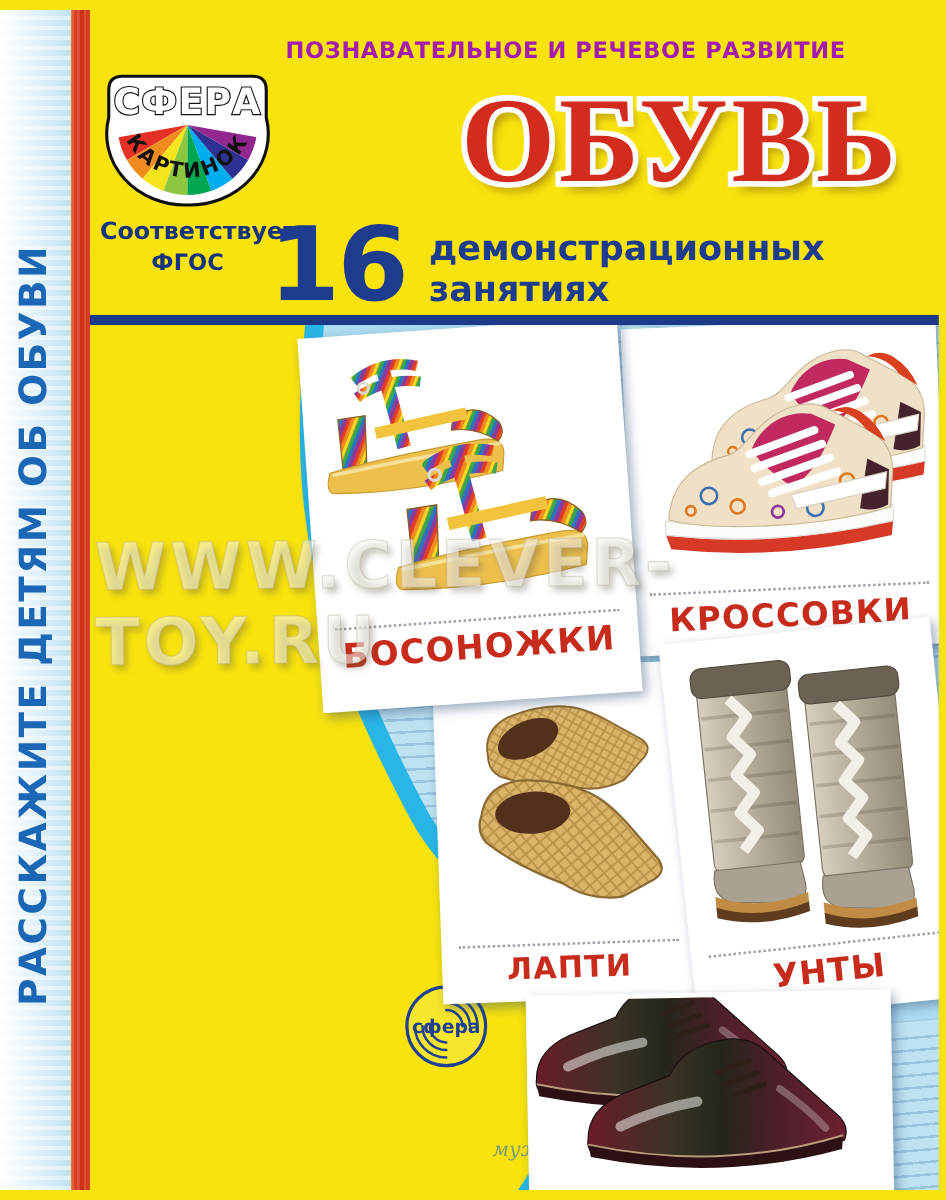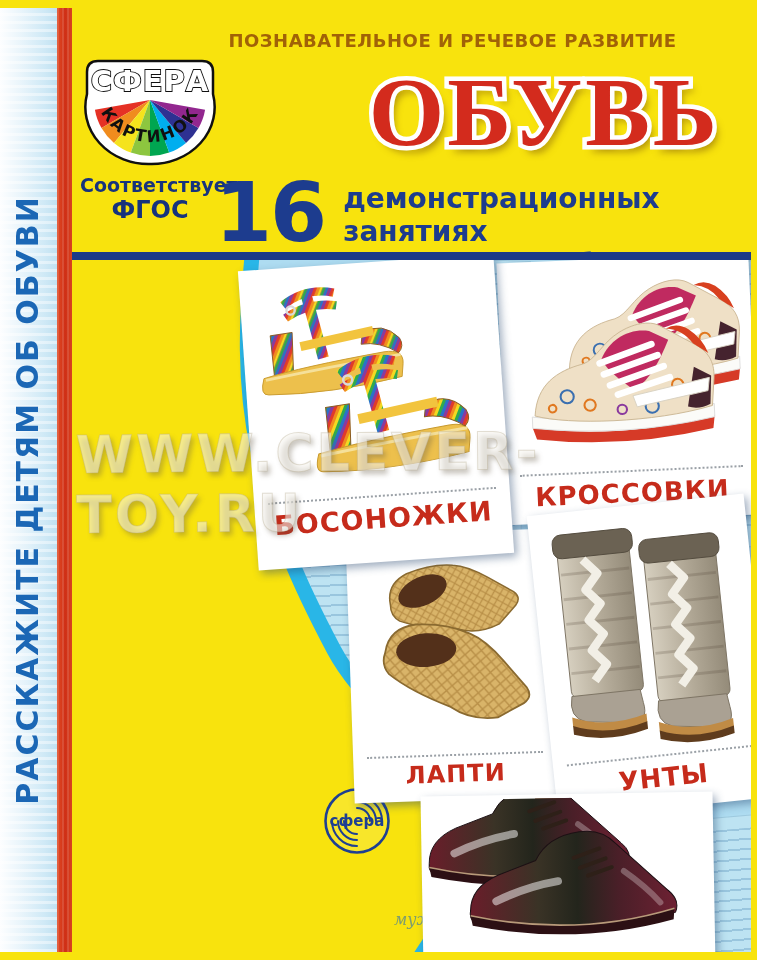--- a/index.html
+++ b/index.html
@@ -14,24 +14,24 @@
   .vtext{position:absolute;left:-322px;top:472px;width:700px;height:40px;line-height:40px;
     transform:rotate(-90deg);text-align:center;font-weight:bold;font-size:30px;
     letter-spacing:2px;color:#1b67b5;}
   .redstrip{position:absolute;left:57px;top:8px;width:15px;height:944px;
     background:
       repeating-linear-gradient(90deg,rgba(255,255,255,.12) 0 2px,rgba(0,0,0,0) 2px 5px),
       linear-gradient(90deg,#e04a24,#cf2f16 55%,#d8421f);}
 
   
   .topline{position:absolute;left:160px;top:30px;width:585px;text-align:center;
-    font-weight:bold;font-size:18px;letter-spacing:.5px;color:#a16207;}
+    font-weight:bold;font-size:18px;letter-spacing:.5px;color:#a21caf;}
   .fgos{position:absolute;left:80px;top:174px;width:140px;text-align:center;color:#16337d;font-weight:bold;}
   .fgos .l1{font-size:19px;line-height:23px;}
-  .fgos .l2{font-size:24px;line-height:27px;}
+  .fgos .l2{font-size:18px;line-height:27px;}
   .title{position:absolute;left:160px;top:58px;width:560px;text-align:right;
     font-family:Liberation Serif, serif;font-weight:900;font-size:97px;
     line-height:110px;letter-spacing:3px;}
   .title.shadow{color:rgba(0,0,0,0);text-shadow:5px 7px 7px rgba(110,70,10,.5);}
   .title.outline{color:#fff;-webkit-text-stroke:9px #fff;}
   .title.fill{color:#d32b1d;}
   .countrow{position:absolute;left:215px;top:176px;display:flex;align-items:flex-start;justify-content:center;}
   .count{font-size:82px;line-height:74px;font-weight:800;color:#1d3c8e;letter-spacing:-2px;}
   .subt{margin-left:18px;padding-top:6px;font-weight:bold;font-size:28px;line-height:33px;color:#1d3c8e;}
   .blueline{position:absolute;left:72px;top:252px;width:679px;height:8px;background:#1d3a88;}

